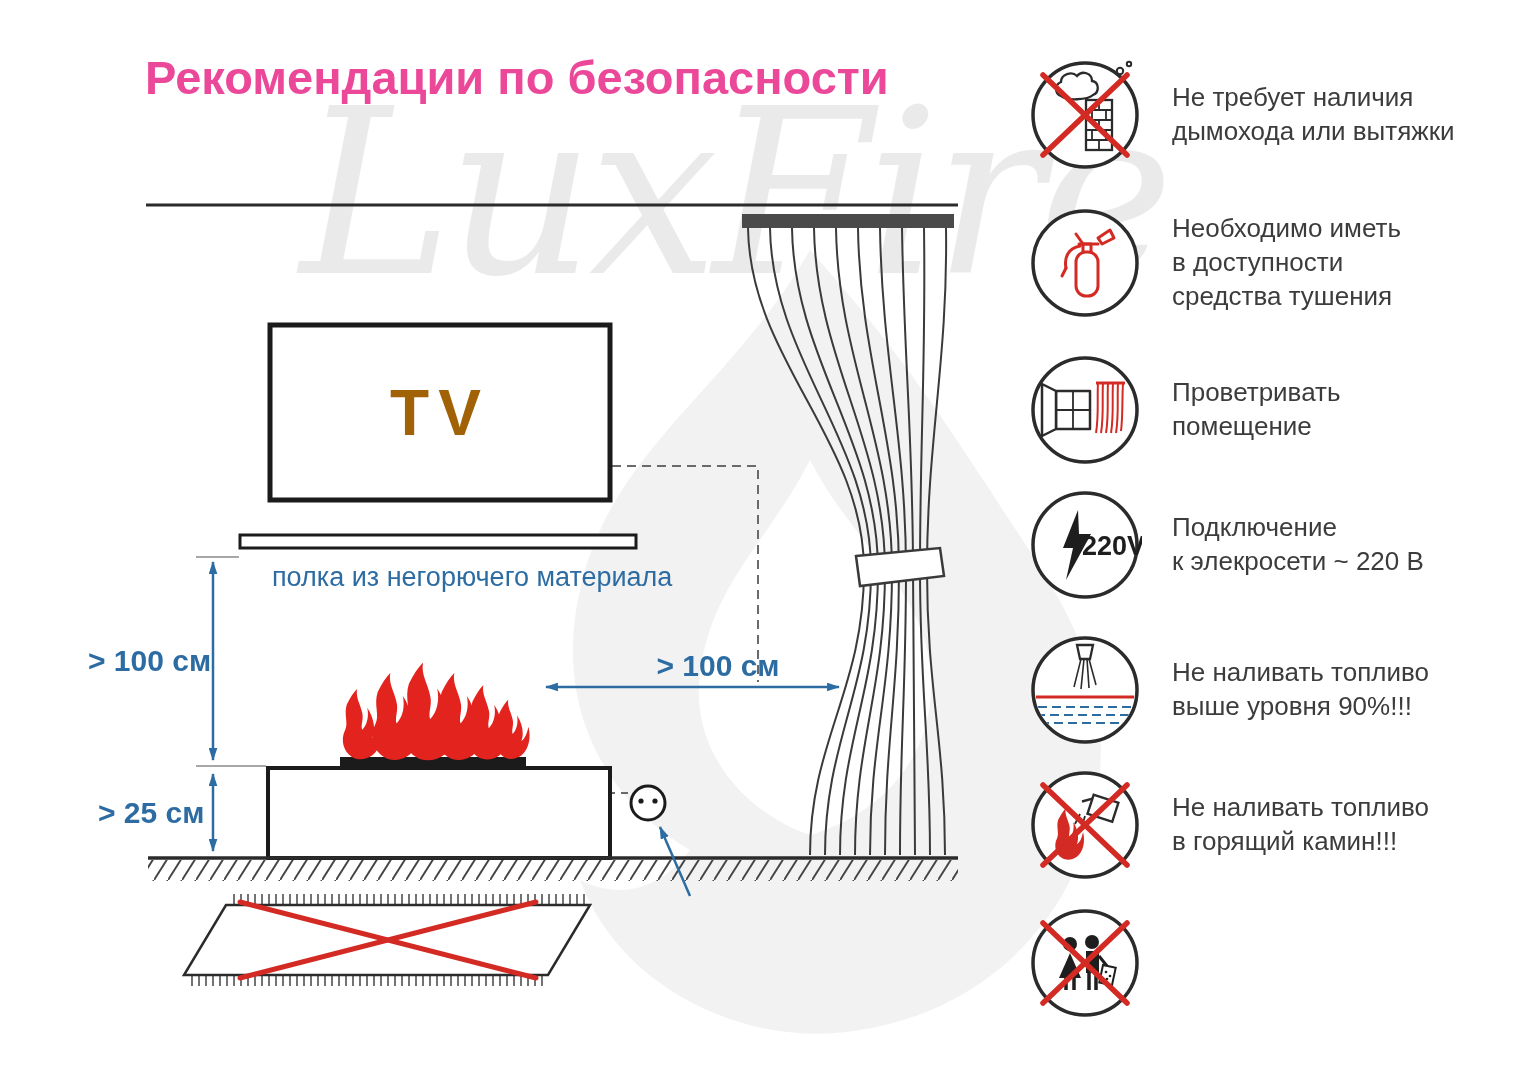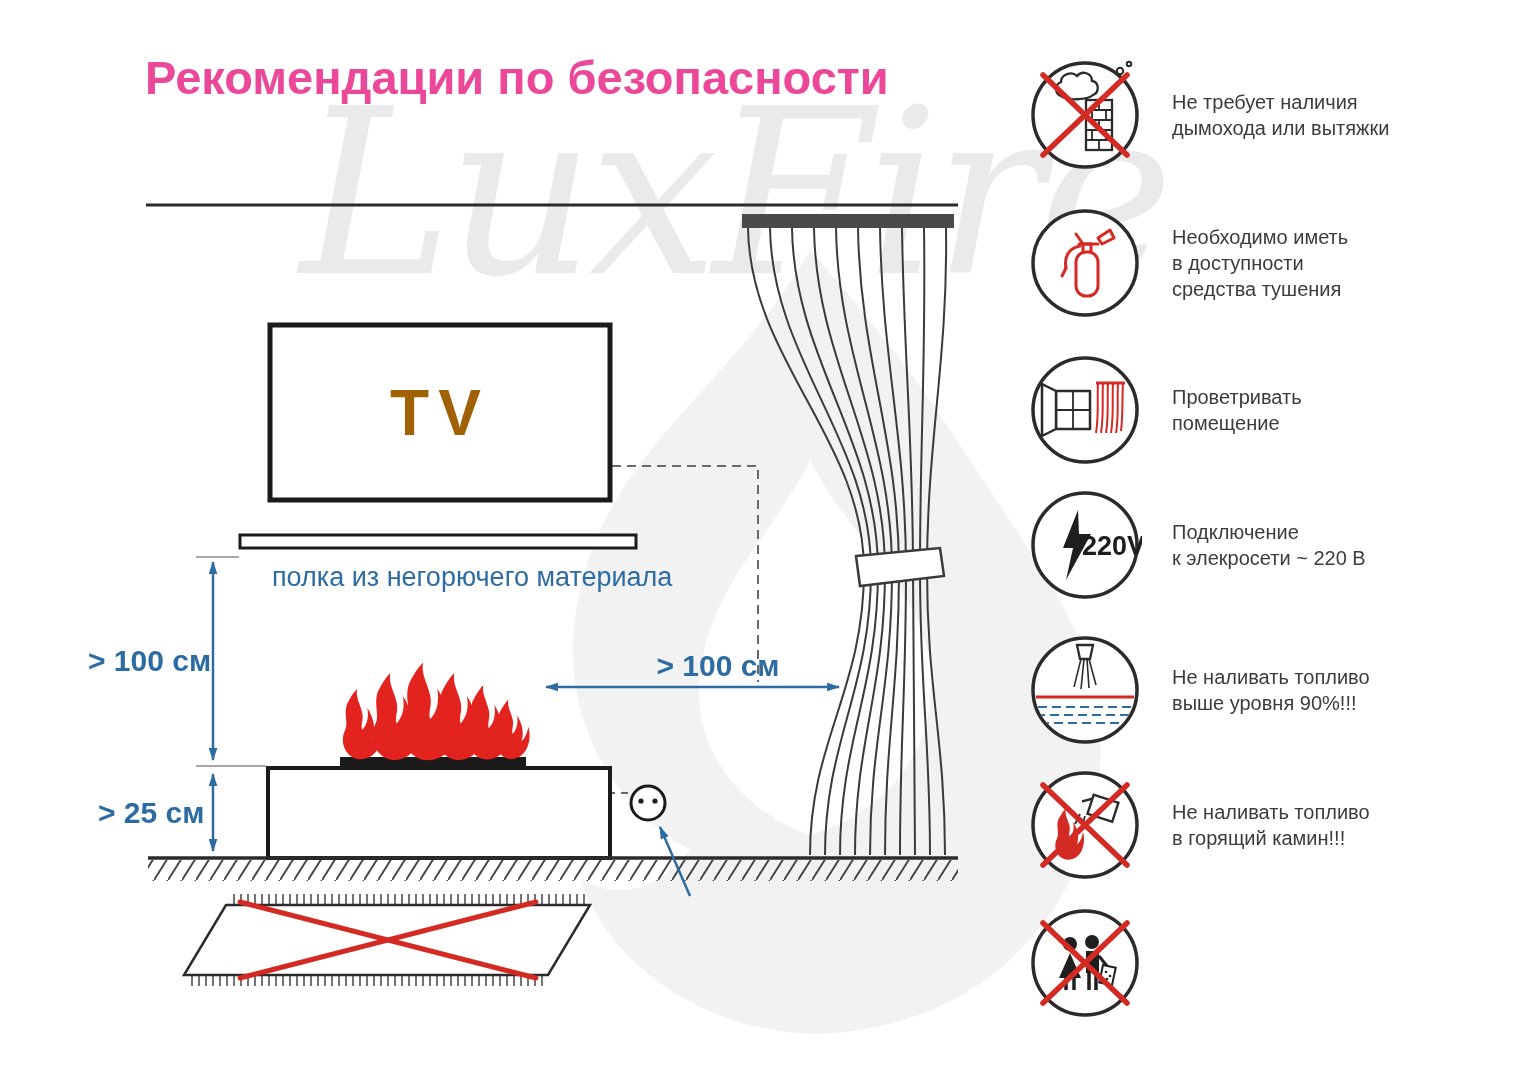--- a/index.html
+++ b/index.html
@@ -33,21 +33,21 @@
   .dim { position:absolute; z-index:2; font-size:30px; color:#2d6ca2;font-weight:bold; }
   .dim-v { left:88px; top:644px; }
   .dim-b { left:98px; top:796px; }
   .dim-h { left:628px; top:649px; width:180px; text-align:center; }
   .socket-note { position:absolute; left:618px; top:896px; width:380px; z-index:2;
                  font-size:28px; line-height:1.32; color:#2d6ca2; white-space:pre-line; }
 
   
   .safety-list { position:absolute; left:1028px; top:0; width:480px; height:1080px; z-index:2; }
   .safety-row { position:absolute; left:0; display:flex; align-items:center; gap:30px; }
-  .safety-row .cap { font-size:20px; line-height:1.3; color:#3c3c3c; white-space:pre-line; width:330px; }
+  .safety-row .cap { font-size:26px; line-height:1.3; color:#3c3c3c; white-space:pre-line; width:330px; }
   .icon { flex:0 0 114px; }
   .icon text { font-family:"Liberation Sans", sans-serif; }
 </style>
 </head>
 <body>
 
 <div class="page">
 
   <div class="watermark-text">LuxFire</div>
 

